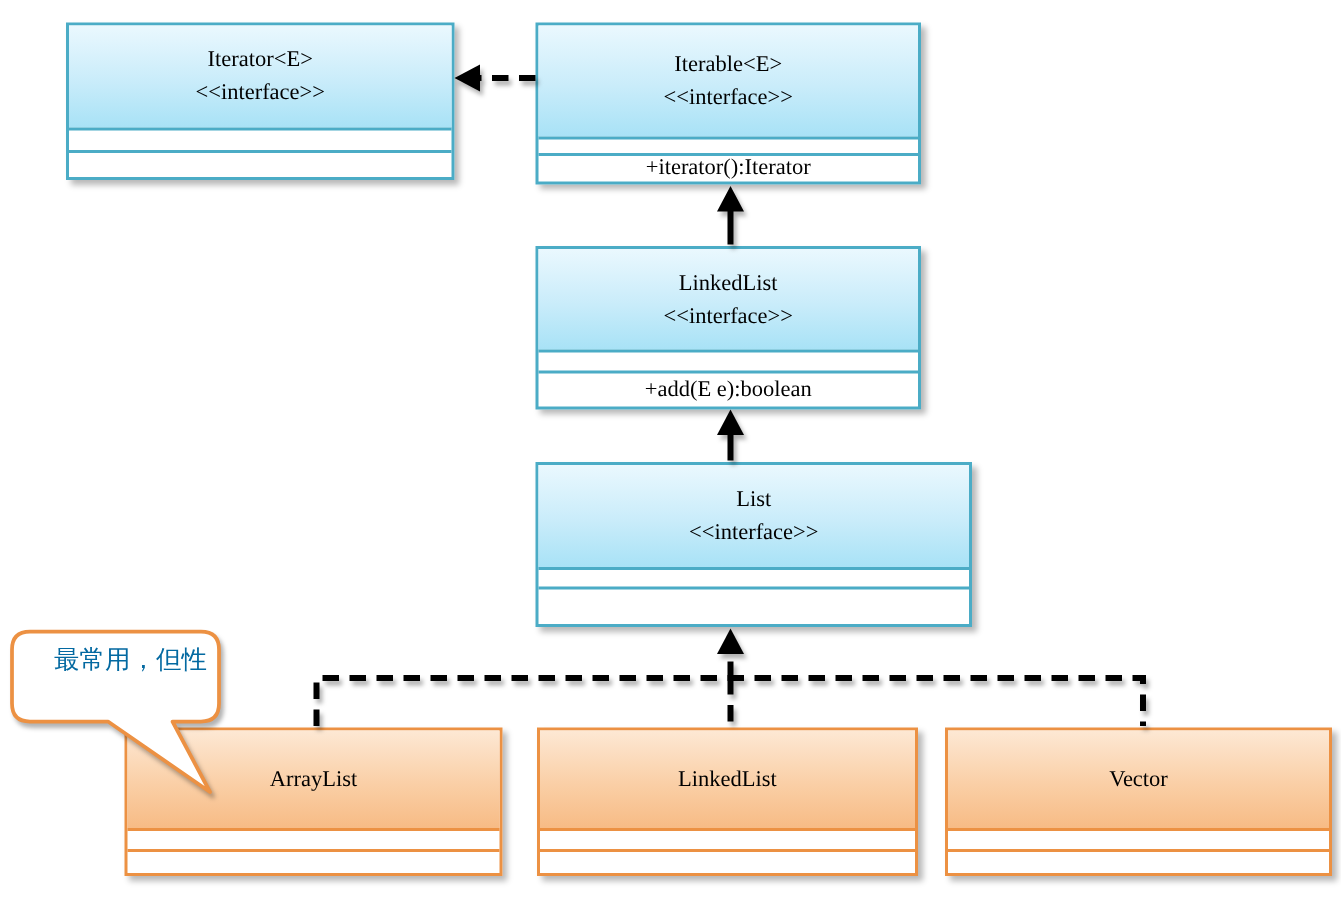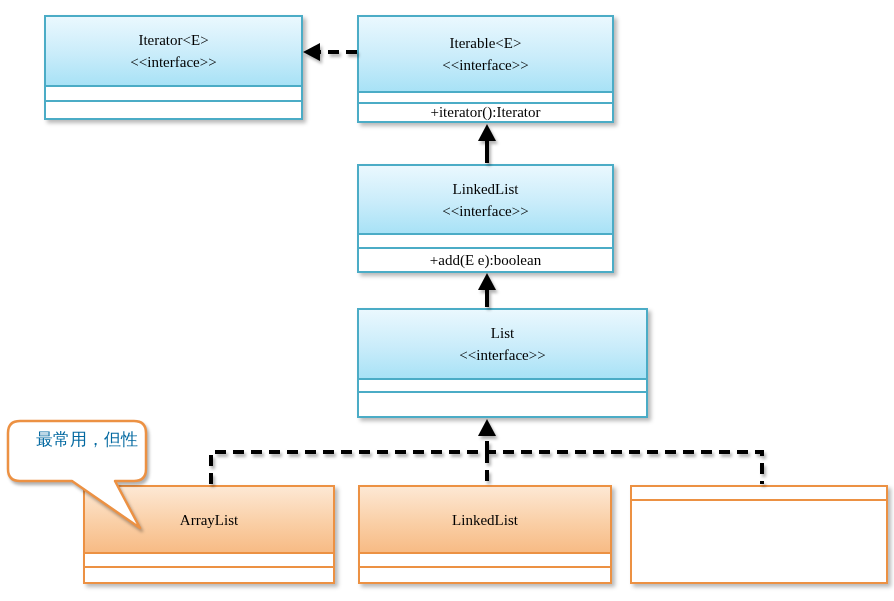--- a/index.html
+++ b/index.html
@@ -107,20 +107,23 @@
 
   <div class="box impl" style="left:358px;top:485px;width:254px;height:99px">
     <div class="hdr" style="height:67px">
       <div>LinkedList</div>
     </div>
     <div class="attrs" style="height:14px"></div>
     <div class="methods"></div>
   </div>
 
   <div class="box impl" style="left:630px;top:485px;width:258px;height:99px">
+    <div class="hdr" style="height:67px">
+      <div>Vector</div>
+    </div>
     <div class="attrs" style="height:14px"></div>
     <div class="methods"></div>
   </div>
 
   <svg class="overlay" viewBox="0 0 894 601" xmlns="http://www.w3.org/2000/svg">
 
     <g>
       <line x1="357" y1="52" x2="316" y2="52" stroke="var(--connector)" stroke-width="4" stroke-dasharray="11 7"></line>
       <path d="M303,52 L320,43 L320,61 Z" fill="var(--connector)"></path>
     </g>

